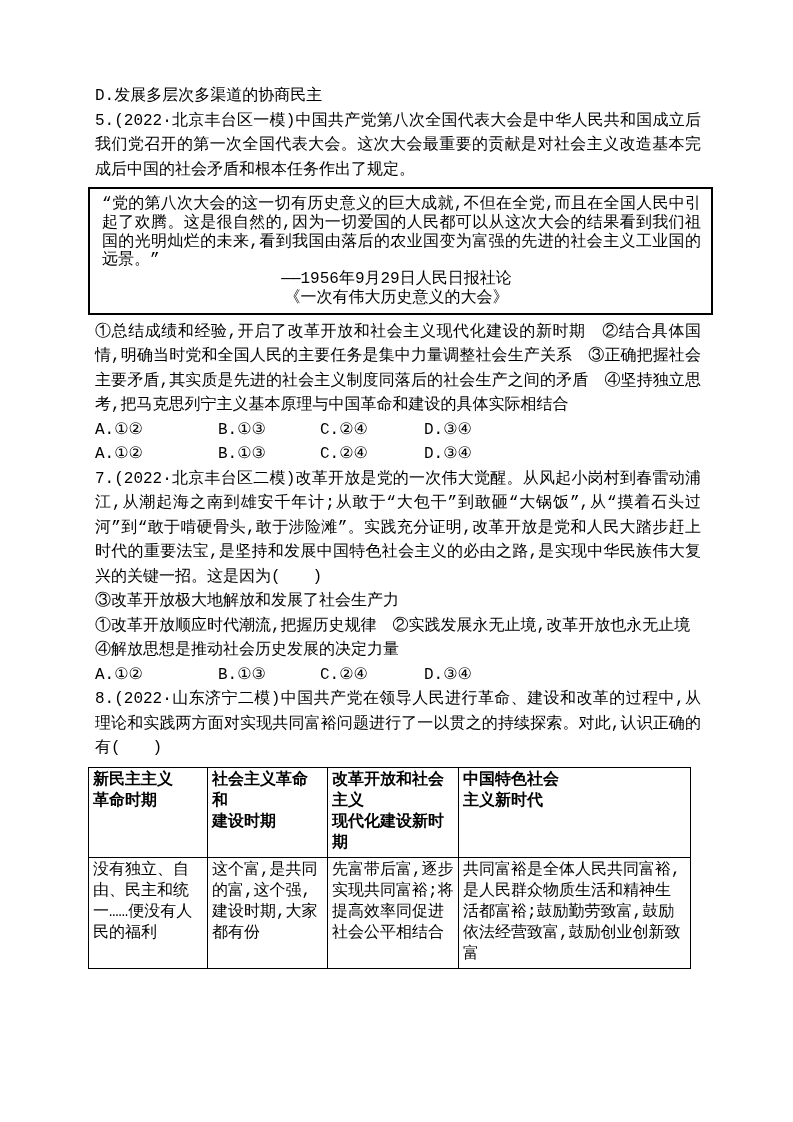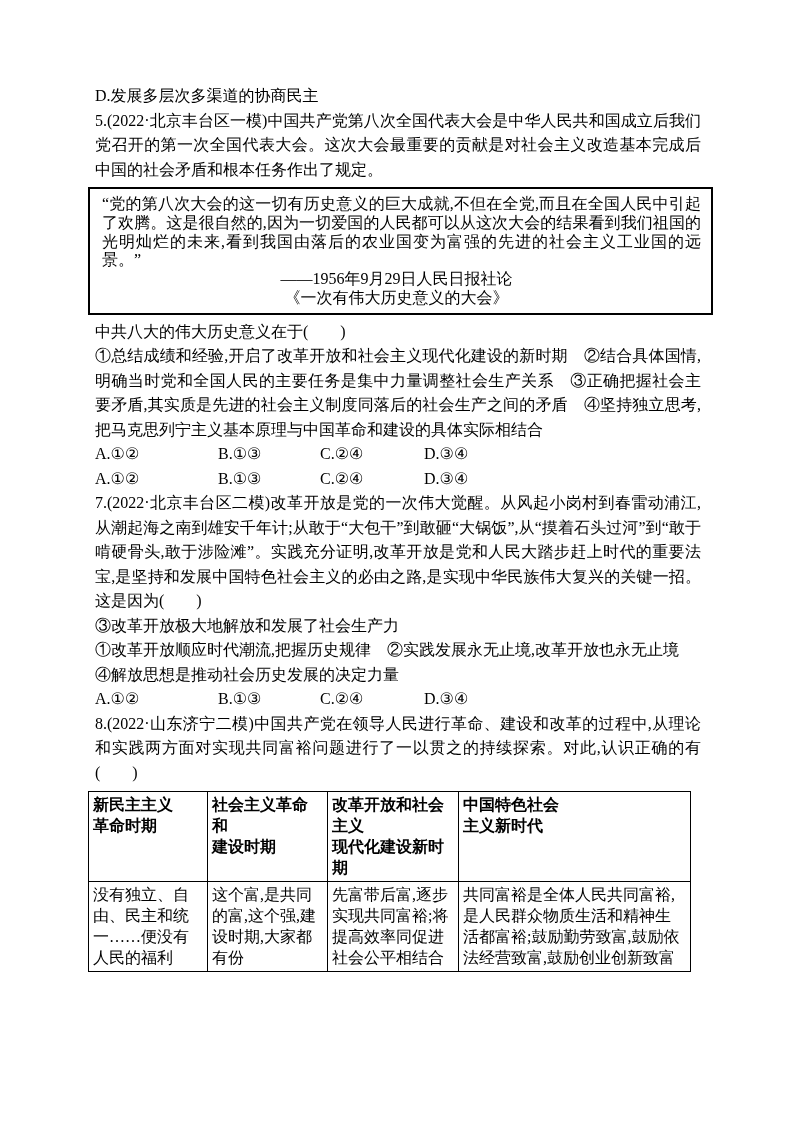--- a/index.html
+++ b/index.html
@@ -11,20 +11,21 @@
     font-family: "Liberation Serif", "DejaVu Serif", serif;
     color: #000;
   }
   .content {
     position: absolute;
     left: 95px; top: 84px;
     width: 606px;
     font-size: 16px;
     line-height: 24.5px;
     text-align: justify;
+    font-family: Liberation Mono, monospace;
   }
   p.para { margin: 0; }
   .quote-box {
     border: 2px solid #000;
     width: 625px;
     margin: 5px 0 5px -7px;
     padding: 6px 10px 5px 12px;
     font-size: 16px;
     line-height: 18.8px;
   }
@@ -67,21 +68,20 @@
     <p class="para">D.发展多层次多渠道的协商民主</p>
 
     <p class="para">5.(2022·北京丰台区一模)中国共产党第八次全国代表大会是中华人民共和国成立后我们党召开的第一次全国代表大会。这次大会最重要的贡献是对社会主义改造基本完成后中国的社会矛盾和根本任务作出了规定。</p>
 
     <div class="quote-box">
       <p class="para">“党的第八次大会的这一切有历史意义的巨大成就,不但在全党,而且在全国人民中引起了欢腾。这是很自然的,因为一切爱国的人民都可以从这次大会的结果看到我们祖国的光明灿烂的未来,看到我国由落后的农业国变为富强的先进的社会主义工业国的远景。”</p>
       <p class="para quote-attr">——1956年9月29日人民日报社论</p>
       <p class="para quote-attr">《一次有伟大历史意义的大会》</p>
     </div>
 
-    <p class="para">中共八大的伟大历史意义在于(　　)</p>
     <p class="para">①总结成绩和经验,开启了改革开放和社会主义现代化建设的新时期　②结合具体国情,明确当时党和全国人民的主要任务是集中力量调整社会生产关系　③正确把握社会主要矛盾,其实质是先进的社会主义制度同落后的社会生产之间的矛盾　④坚持独立思考,把马克思列宁主义基本原理与中国革命和建设的具体实际相结合</p>
     <div class="choices">
       <span class="choice choice-a">A.①②</span>
       <span class="choice choice-b">B.①③</span>
       <span class="choice choice-c">C.②④</span>
       <span class="choice">D.③④</span>
     </div>
 
     <div class="choices">
       <span class="choice choice-a">A.①②</span>

